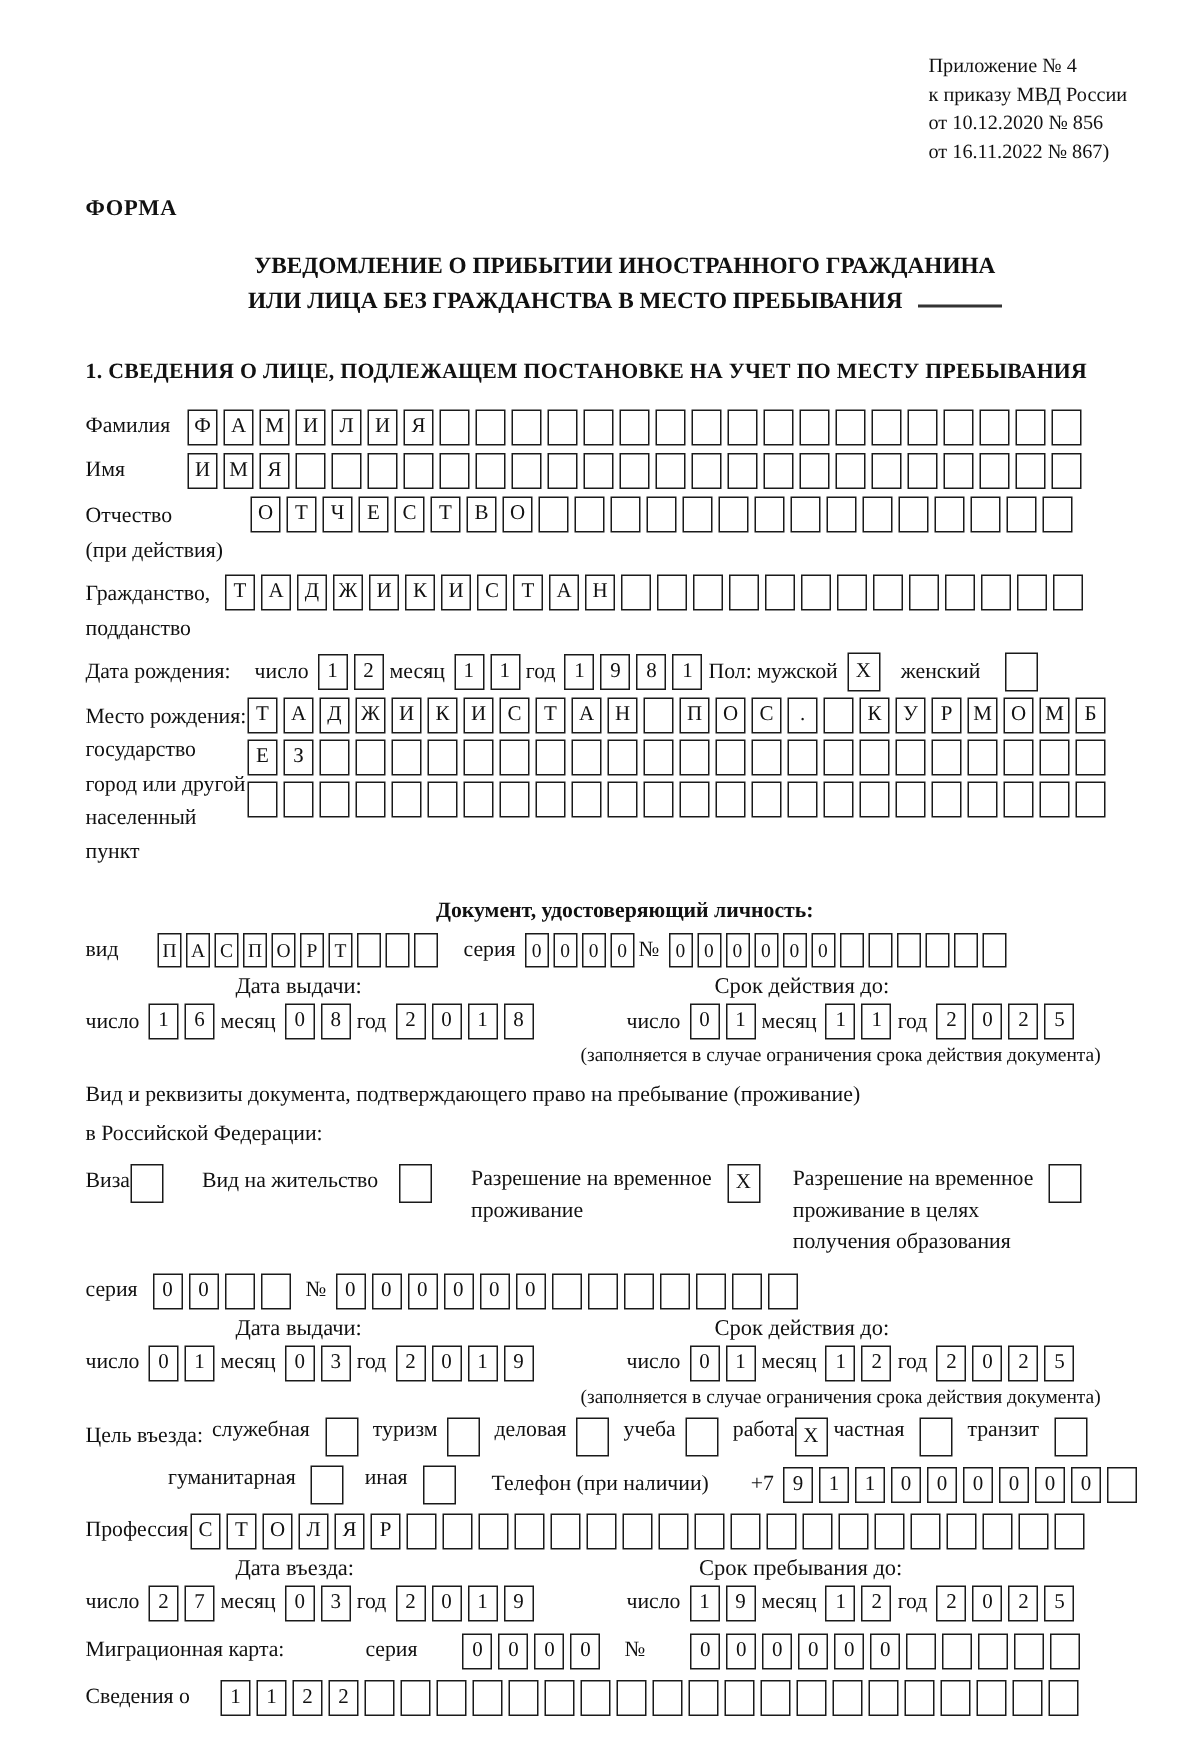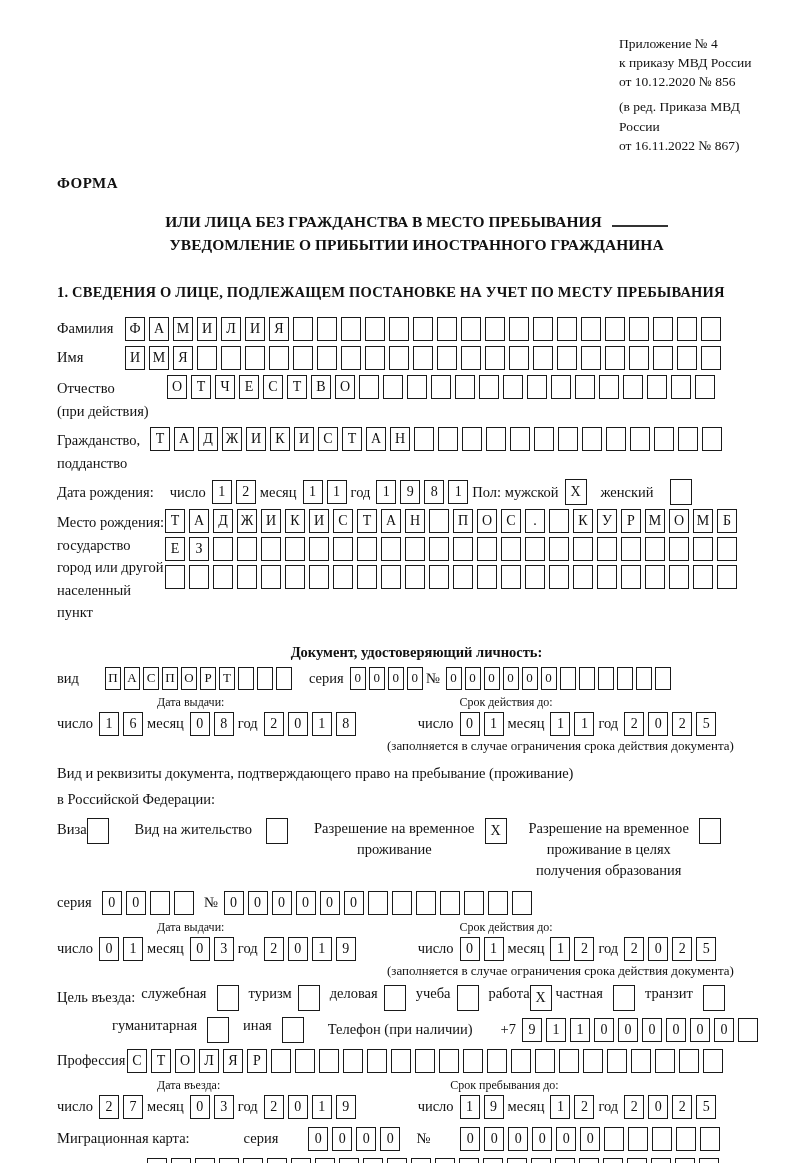--- a/index.html
+++ b/index.html
@@ -27,48 +27,47 @@
     width:20px; height:24px; border:1.7px solid #1a1a1a; margin-right:4px;
     font-size:14px; flex:0 0 auto; background:#fff;
   }
   .tight .cell { width:16px; height:23px; margin-right:3px; font-size:13px; }
   .boxes.single .cell { width:22px; height:26px; }
   .w68 { width:68px; } .w110 { width:110px; } .w93 { width:93px; } .w108 { width:108px; }
   .w70 { width:70px; } .w90 { width:90px; }
   .stack { display:flex; flex-direction:column; }
   .stack .boxes { margin-bottom:4px; }
   .center-h { text-align:center; font-weight:bold; margin:20px 0 6px 0; }
-  .date-labels { display:flex; font-size:12px; margin-top:4px; }
+  .date-labels { display:flex; font-size:15px; margin-top:4px; }
   .date-row { display:flex; align-items:center; margin-top:2px; margin-bottom:2px; }
   .date-row .dl { margin-right:6px; }
   .gap6 { width:6px; } .gap10 { width:10px; } .gap14 { width:14px; } .gap20 { width:20px; }
   .note { font-size:13px; margin-bottom:6px; }
   .chk-row { display:flex; align-items:flex-start; margin-top:6px; margin-bottom:10px; }
-  .chk-label-multi { text-align:center; line-height:1.45; }
+  .chk-label-multi { line-height:1.45; }
   .chk-item { display:flex; align-items:flex-start; }
   .purpose-row { display:flex; align-items:center; margin-bottom:6px; }
   .purpose-row .lbl { padding-top:0; }
   .mt8 { margin-top:8px;gap:12px; } .mt4 { margin-top:4px; }
   .textline { line-height:1.8; }
 </style>
 </head>
 <body>
 
 <div class="topright">
   <div>Приложение № 4</div>
   <div>к приказу МВД России</div>
   <div>от 10.12.2020 № 856</div>
-  <div class="part2">(в ред. Приказа МВД России</div>
   <div>от 16.11.2022 № 867)</div>
 </div>
 <div class="forma">ФОРМА</div>
 
 <div class="title">
+  <div>УВЕДОМЛЕНИЕ О ПРИБЫТИИ ИНОСТРАННОГО ГРАЖДАНИНА</div>
   <div><span>ИЛИ ЛИЦА БЕЗ ГРАЖДАНСТВА В МЕСТО ПРЕБЫВАНИЯ</span><span class="title-underline"></span></div>
-  <div>УВЕДОМЛЕНИЕ О ПРИБЫТИИ ИНОСТРАННОГО ГРАЖДАНИНА</div>
 </div>
 
 <div class="section-h">1. СВЕДЕНИЯ О ЛИЦЕ, ПОДЛЕЖАЩЕМ ПОСТАНОВКЕ НА УЧЕТ ПО МЕСТУ ПРЕБЫВАНИЯ</div>
 
 <div class="row">
   <span class="lbl w68">Фамилия</span>
   <span class="boxes">
       <span class="cell">Ф</span>
       <span class="cell">А</span>
       <span class="cell">М</span>

